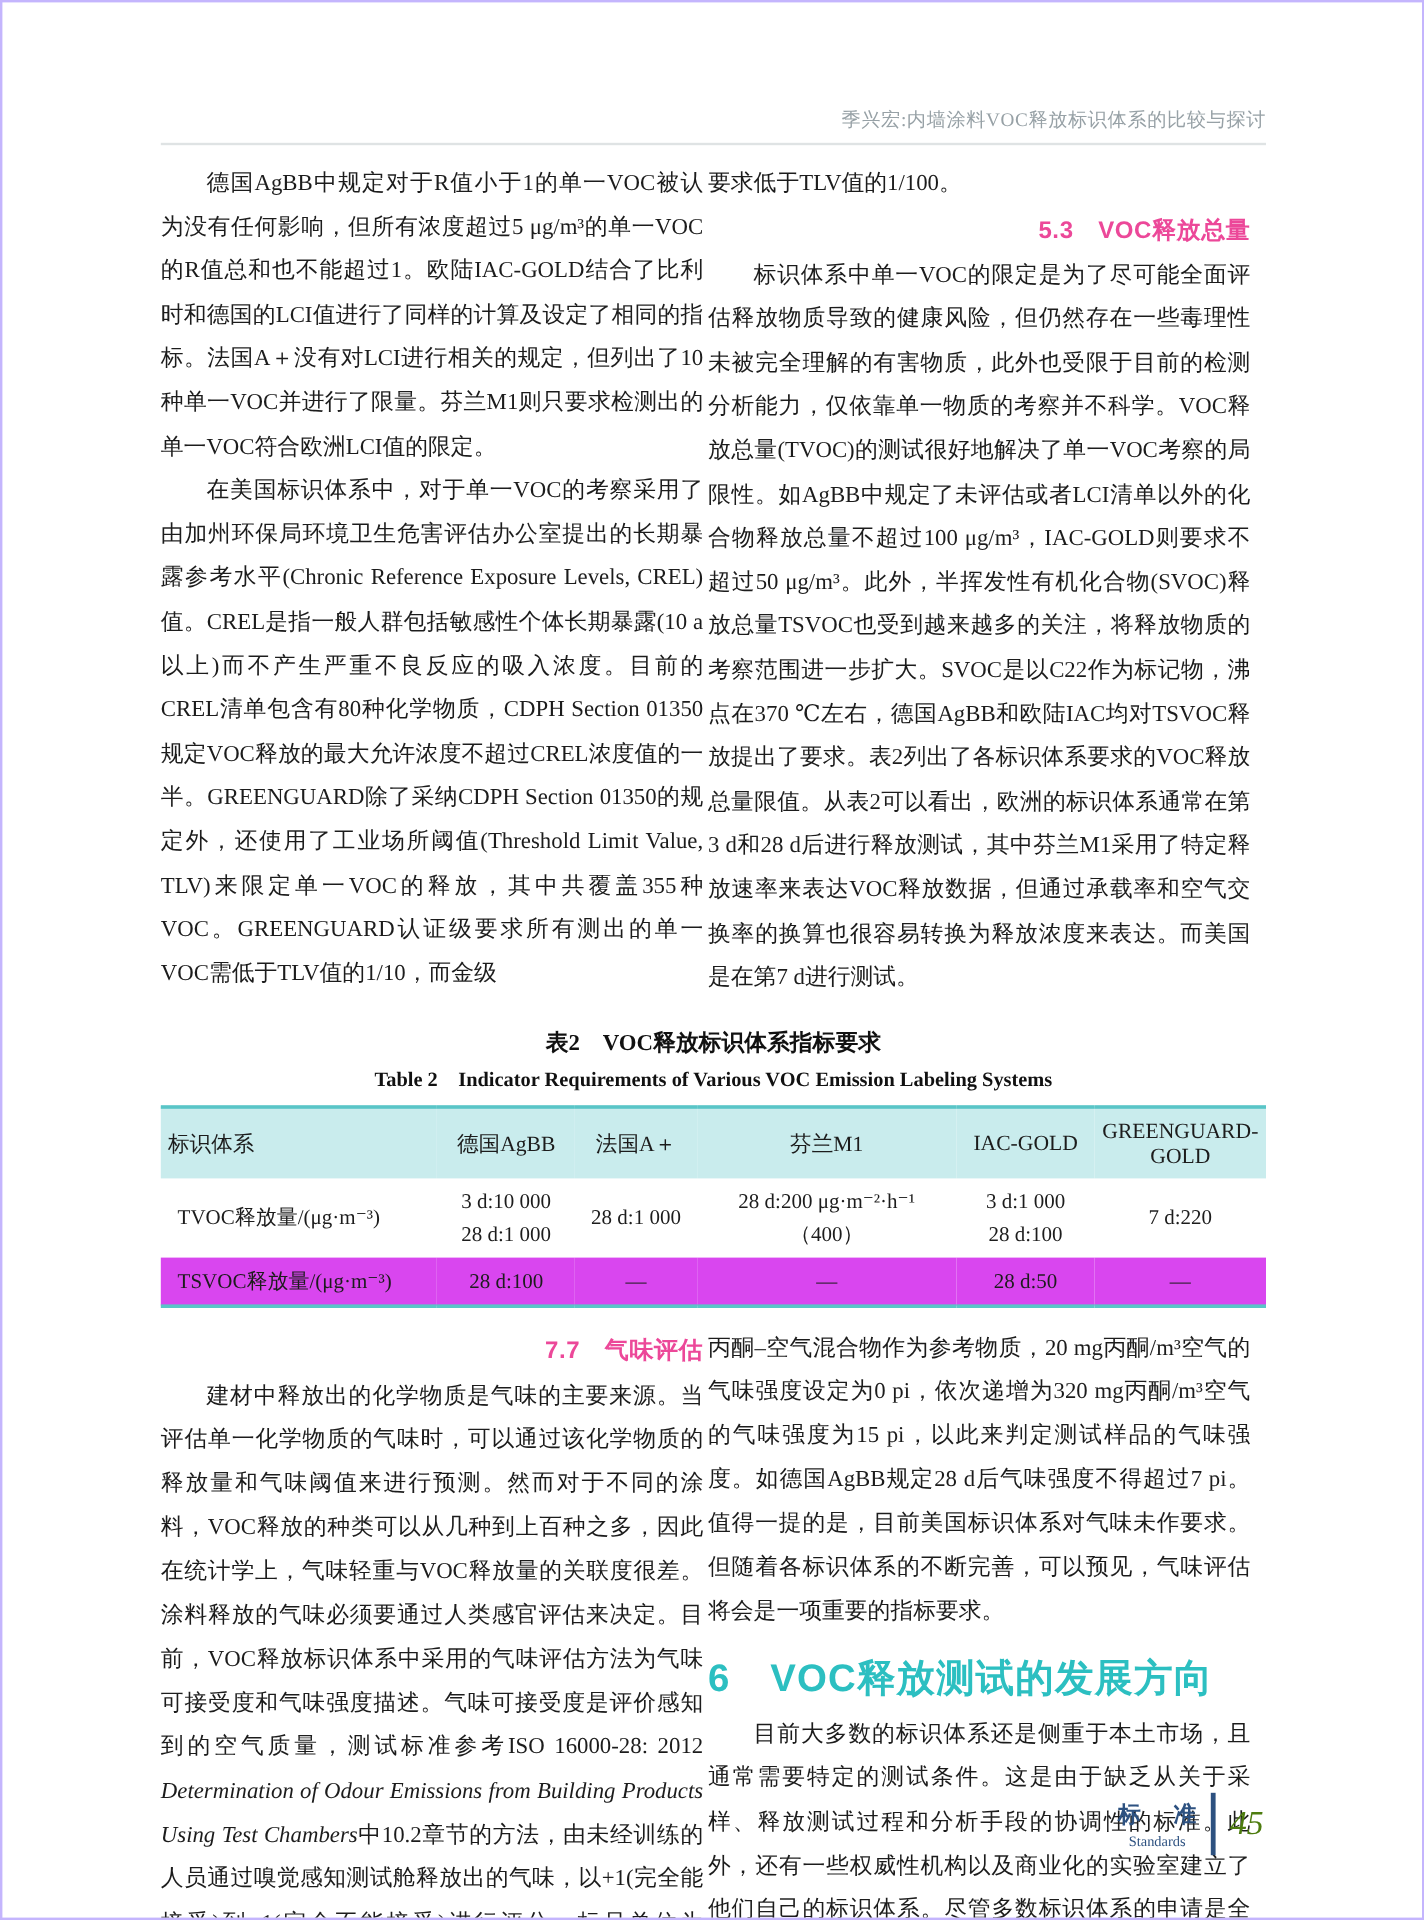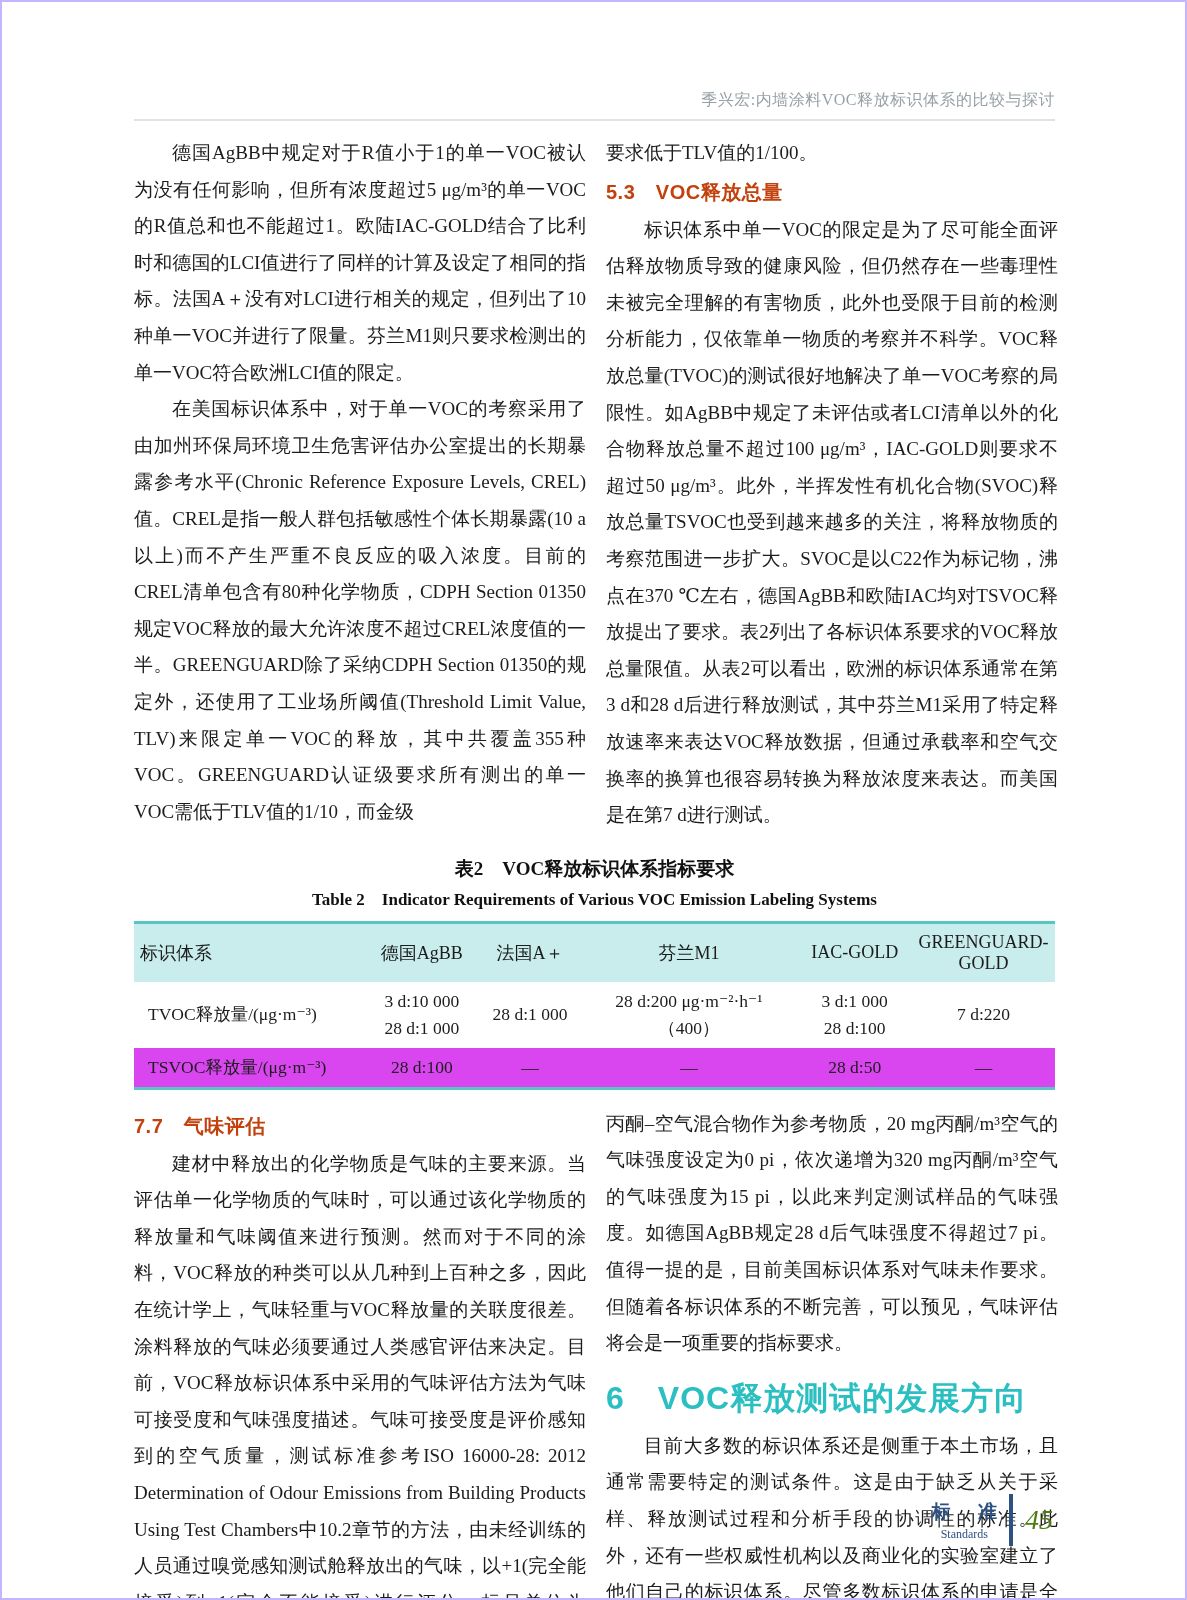--- a/index.html
+++ b/index.html
@@ -20,40 +20,41 @@
     text-align: right;
     font-size: 16px;
     color: #97a1a6;
     letter-spacing: 0.5px;
     padding-bottom: 8px;
     border-bottom: 2px solid #dfe3e4;
   }
   
   .cols {
     display: flex;
-    gap: 20px;
+    gap: 4px;
     margin: 14px 71px 0 132px;
   }
   .col { width: 452px; }
   p.body {
     font-size: 19px;
     line-height: 36.6px;
     text-align: justify;
     color: #1c1c1c;
   }
   p.indent { text-indent: 2em; }
-  .italic { }
+  .italic { font-style: italic; }
   h3.sub-heading {
     font-family: "Liberation Sans", "DejaVu Sans", sans-serif;
     font-weight: bold;
     font-size: 20px;
-    color: #c2410c;
+    color: #ec4899;
     line-height: 36px;
     margin: 2px 0 2px 0;
     letter-spacing: 0.5px;
+    text-align: right;
   }
   h2.main-heading {
     font-family: "Liberation Sans", "DejaVu Sans", sans-serif;
     font-weight: bold;
     font-size: 32px;
     color: #2cbfc1;
     line-height: 44px;
     margin: 14px 0 8px 0;
     letter-spacing: 1px;
   }

